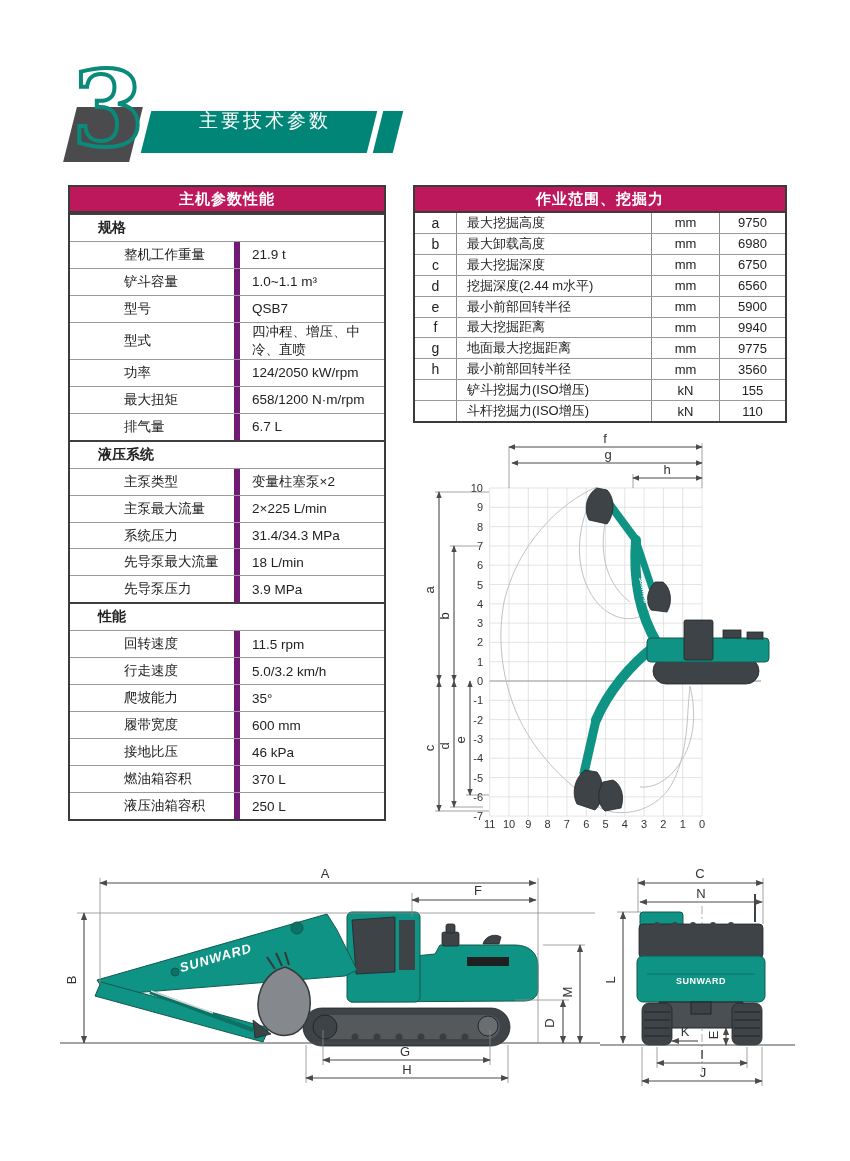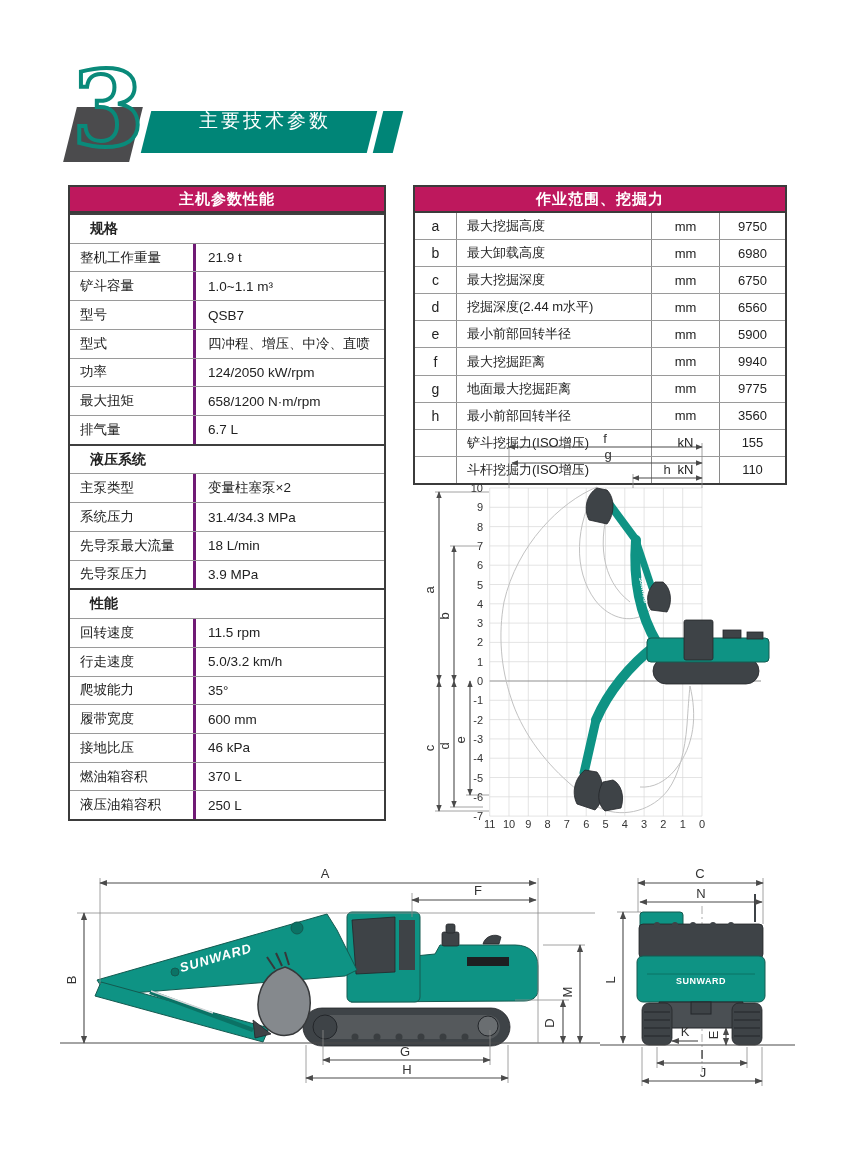--- a/index.html
+++ b/index.html
@@ -21,28 +21,28 @@
 
   
   .spec-table { position:absolute; display:flex; flex-direction:column;
     border:2px solid #3b3b3b; background:#fff; }
   .t-head { background:#be185d; color:#fff; font-weight:bold; font-size:15px;
     display:flex; align-items:center; justify-content:center; flex:0 0 26px;
     border-bottom:2px solid #3b3b3b; letter-spacing:1px; }
   .trow { flex:1 1 0; display:flex; align-items:center; font-size:13.5px; color:#222;
     border-top:1px solid #9a9a9a; }
   .trow.first { border-top:none; }
-  .trow.sec { border-top:2px solid #3f3f3f; font-weight:bold; font-size:14px; padding-left:20px; }
+  .trow.sec { border-top:2px solid #3f3f3f; font-weight:bold; font-size:14px; padding-left:28px; }
   .trow.sec.reg { font-weight:normal; }
   .trow .lbl { width:126px; padding-left:10px; align-self:stretch; display:flex; align-items:center;
-    border-right:3px solid #701a75; }
+    border-right:6px solid #701a75;margin-left:44px; }
   .trow .val { flex:1; padding-left:12px; }
 
   #left-table { left:68px; top:185px; width:318px; height:636px; }
-  #right-table { left:413px; top:185px; width:374px; height:300px; }
+  #right-table { left:413px; top:185px; width:374px; height:238px; }
   #right-table .trow { font-size:13px; }
   #right-table .c-letter { width:42px; text-align:center; align-self:stretch; display:flex;
     align-items:center; justify-content:center; border-right:1px solid #8a8a8a; font-size:14px; }
   #right-table .c-name { flex:1; padding-left:10px; align-self:stretch; display:flex; align-items:center;
     border-right:1px solid #8a8a8a; }
   #right-table .c-unit { width:68px; text-align:center; align-self:stretch; display:flex;
     align-items:center; justify-content:center; border-right:1px solid #8a8a8a; }
   #right-table .c-val { width:65px; text-align:center; align-self:stretch; display:flex;
     align-items:center; justify-content:center; }
 
@@ -109,20 +109,24 @@
     <div class="trow">
         <span class="lbl">排气量</span>
         <span class="val">6.7 L</span>
       </div>
     <div class="trow sec">
         <span>液压系统</span>
       </div>
     <div class="trow">
         <span class="lbl">主泵类型</span>
         <span class="val">变量柱塞泵×2</span>
+      </div>
+    <div class="trow">
+        <span class="lbl">主泵最大流量</span>
+        <span class="val">2×225 L/min</span>
       </div>
     <div class="trow">
         <span class="lbl">系统压力</span>
         <span class="val">31.4/34.3 MPa</span>
       </div>
     <div class="trow">
         <span class="lbl">先导泵最大流量</span>
         <span class="val">18 L/min</span>
       </div>
     <div class="trow">

